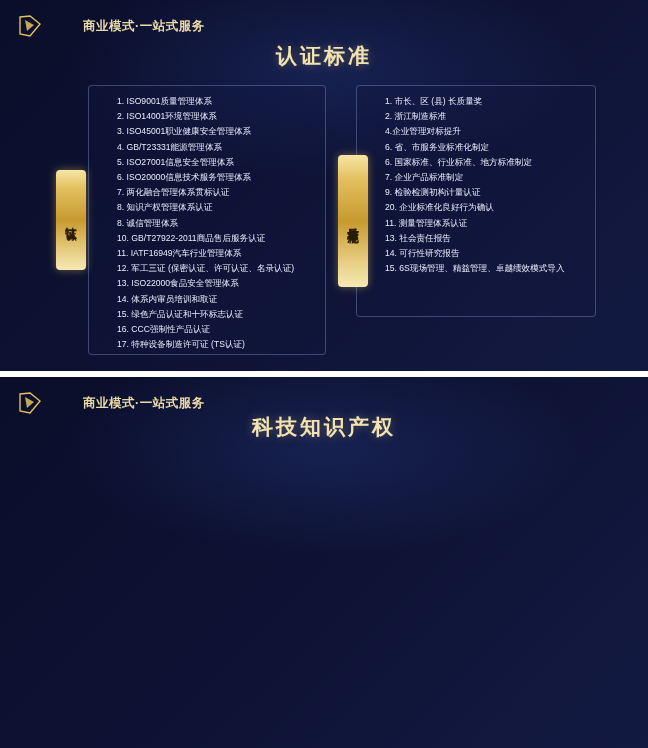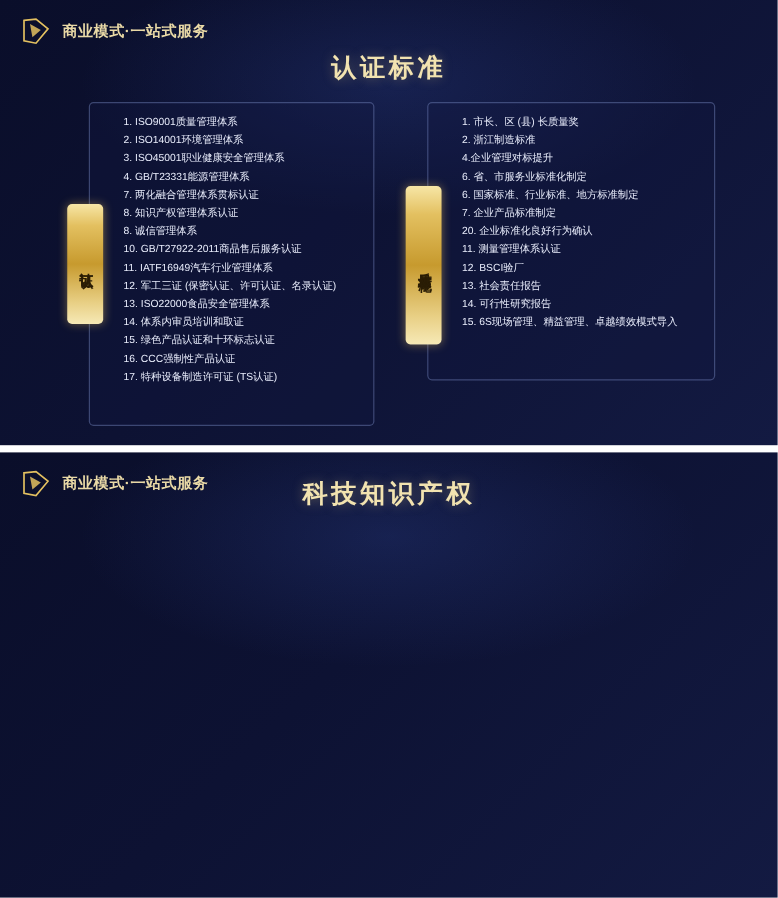--- a/index.html
+++ b/index.html
@@ -47,34 +47,35 @@
     width: 26px;
     height: 24px;
     display: block;
   }
   .brand-text {
     color: #e9d9a6;
     font-size: 12.5px;
     font-weight: bold;
     letter-spacing: 0.5px;
     white-space: nowrap;
+    margin-left: 31px;
   }
   .slide-title {
     position: absolute;
     top: 42px;
     left: 0;
     width: 100%;
     text-align: center;
     color: #f2e3b0;
     font-size: 21px;
     font-weight: bold;
     letter-spacing: 3px;
     text-shadow: 0 0 10px rgba(230,200,120,0.35);
   }
-  .slide2 .slide-title { top: 20px; }
+  .slide2 .slide-title { top: 36px; }
 
   .columns {
     position: absolute;
     left: 0;
     top: 0;
     width: 100%;
     height: 100%;
   }
 
   .panel {
@@ -116,21 +117,21 @@
     box-sizing: border-box;
     z-index: 4;
   }
   .gold-tab span {
     writing-mode: vertical-rl;
     text-orientation: upright;
     white-space: nowrap;
   }
 
   
-  .s1-panel-left  { left: 74px;  top: 85px;  width: 238px; height: 270px; }
+  .s1-panel-left  { left: 88px;  top: 85px;  width: 238px; height: 270px; }
   .s1-tab-left    { left: 56px;  top: 170px; height: 100px; }
   .s1-panel-right { left: 356px; top: 85px;  width: 240px; height: 232px; }
   .s1-tab-right   { left: 338px; top: 155px; height: 132px; }
 </style>
 </head>
 <body>
 
 <div class="slide slide1">
   <div class="slide-bg-glow"></div>
 
@@ -148,20 +149,22 @@
 
     <div class="gold-tab s1-tab-left">
       <span>认证认可</span>
     </div>
     <div class="panel s1-panel-left">
       <ul class="panel-items">
         <li>1. ISO9001质量管理体系</li>
         <li>2. ISO14001环境管理体系</li>
         <li>3. ISO45001职业健康安全管理体系</li>
         <li>4. GB/T23331能源管理体系</li>
+        <li>5. ISO27001信息安全管理体系</li>
+        <li>6. ISO20000信息技术服务管理体系</li>
         <li>7. 两化融合管理体系贯标认证</li>
         <li>8. 知识产权管理体系认证</li>
         <li>8. 诚信管理体系</li>
         <li>10. GB/T27922-2011商品售后服务认证</li>
         <li>11. IATF16949汽车行业管理体系</li>
         <li>12. 军工三证 (保密认证、许可认证、名录认证)</li>
         <li>13. ISO22000食品安全管理体系</li>
         <li>14. 体系内审员培训和取证</li>
         <li>15. 绿色产品认证和十环标志认证</li>
         <li>16. CCC强制性产品认证</li>
@@ -173,23 +176,23 @@
       <span>质量与标准化</span>
     </div>
     <div class="panel s1-panel-right">
       <ul class="panel-items">
         <li>1. 市长、区 (县) 长质量奖</li>
         <li>2. 浙江制造标准</li>
         <li>4.企业管理对标提升</li>
         <li>6. 省、市服务业标准化制定</li>
         <li>6. 国家标准、行业标准、地方标准制定</li>
         <li>7. 企业产品标准制定</li>
+        <li>9. 检验检测初构计量认证</li>
         <li>20. 企业标准化良好行为确认</li>
         <li>11. 测量管理体系认证</li>
-        <li>12. BSCI验厂</li>
         <li>13. 社会责任报告</li>
         <li>14. 可行性研究报告</li>
         <li>15. 6S现场管理、精益管理、卓越绩效模式导入</li>
       </ul>
     </div>
 
   </div>
 </div>
 
 <div class="slide slide2">

